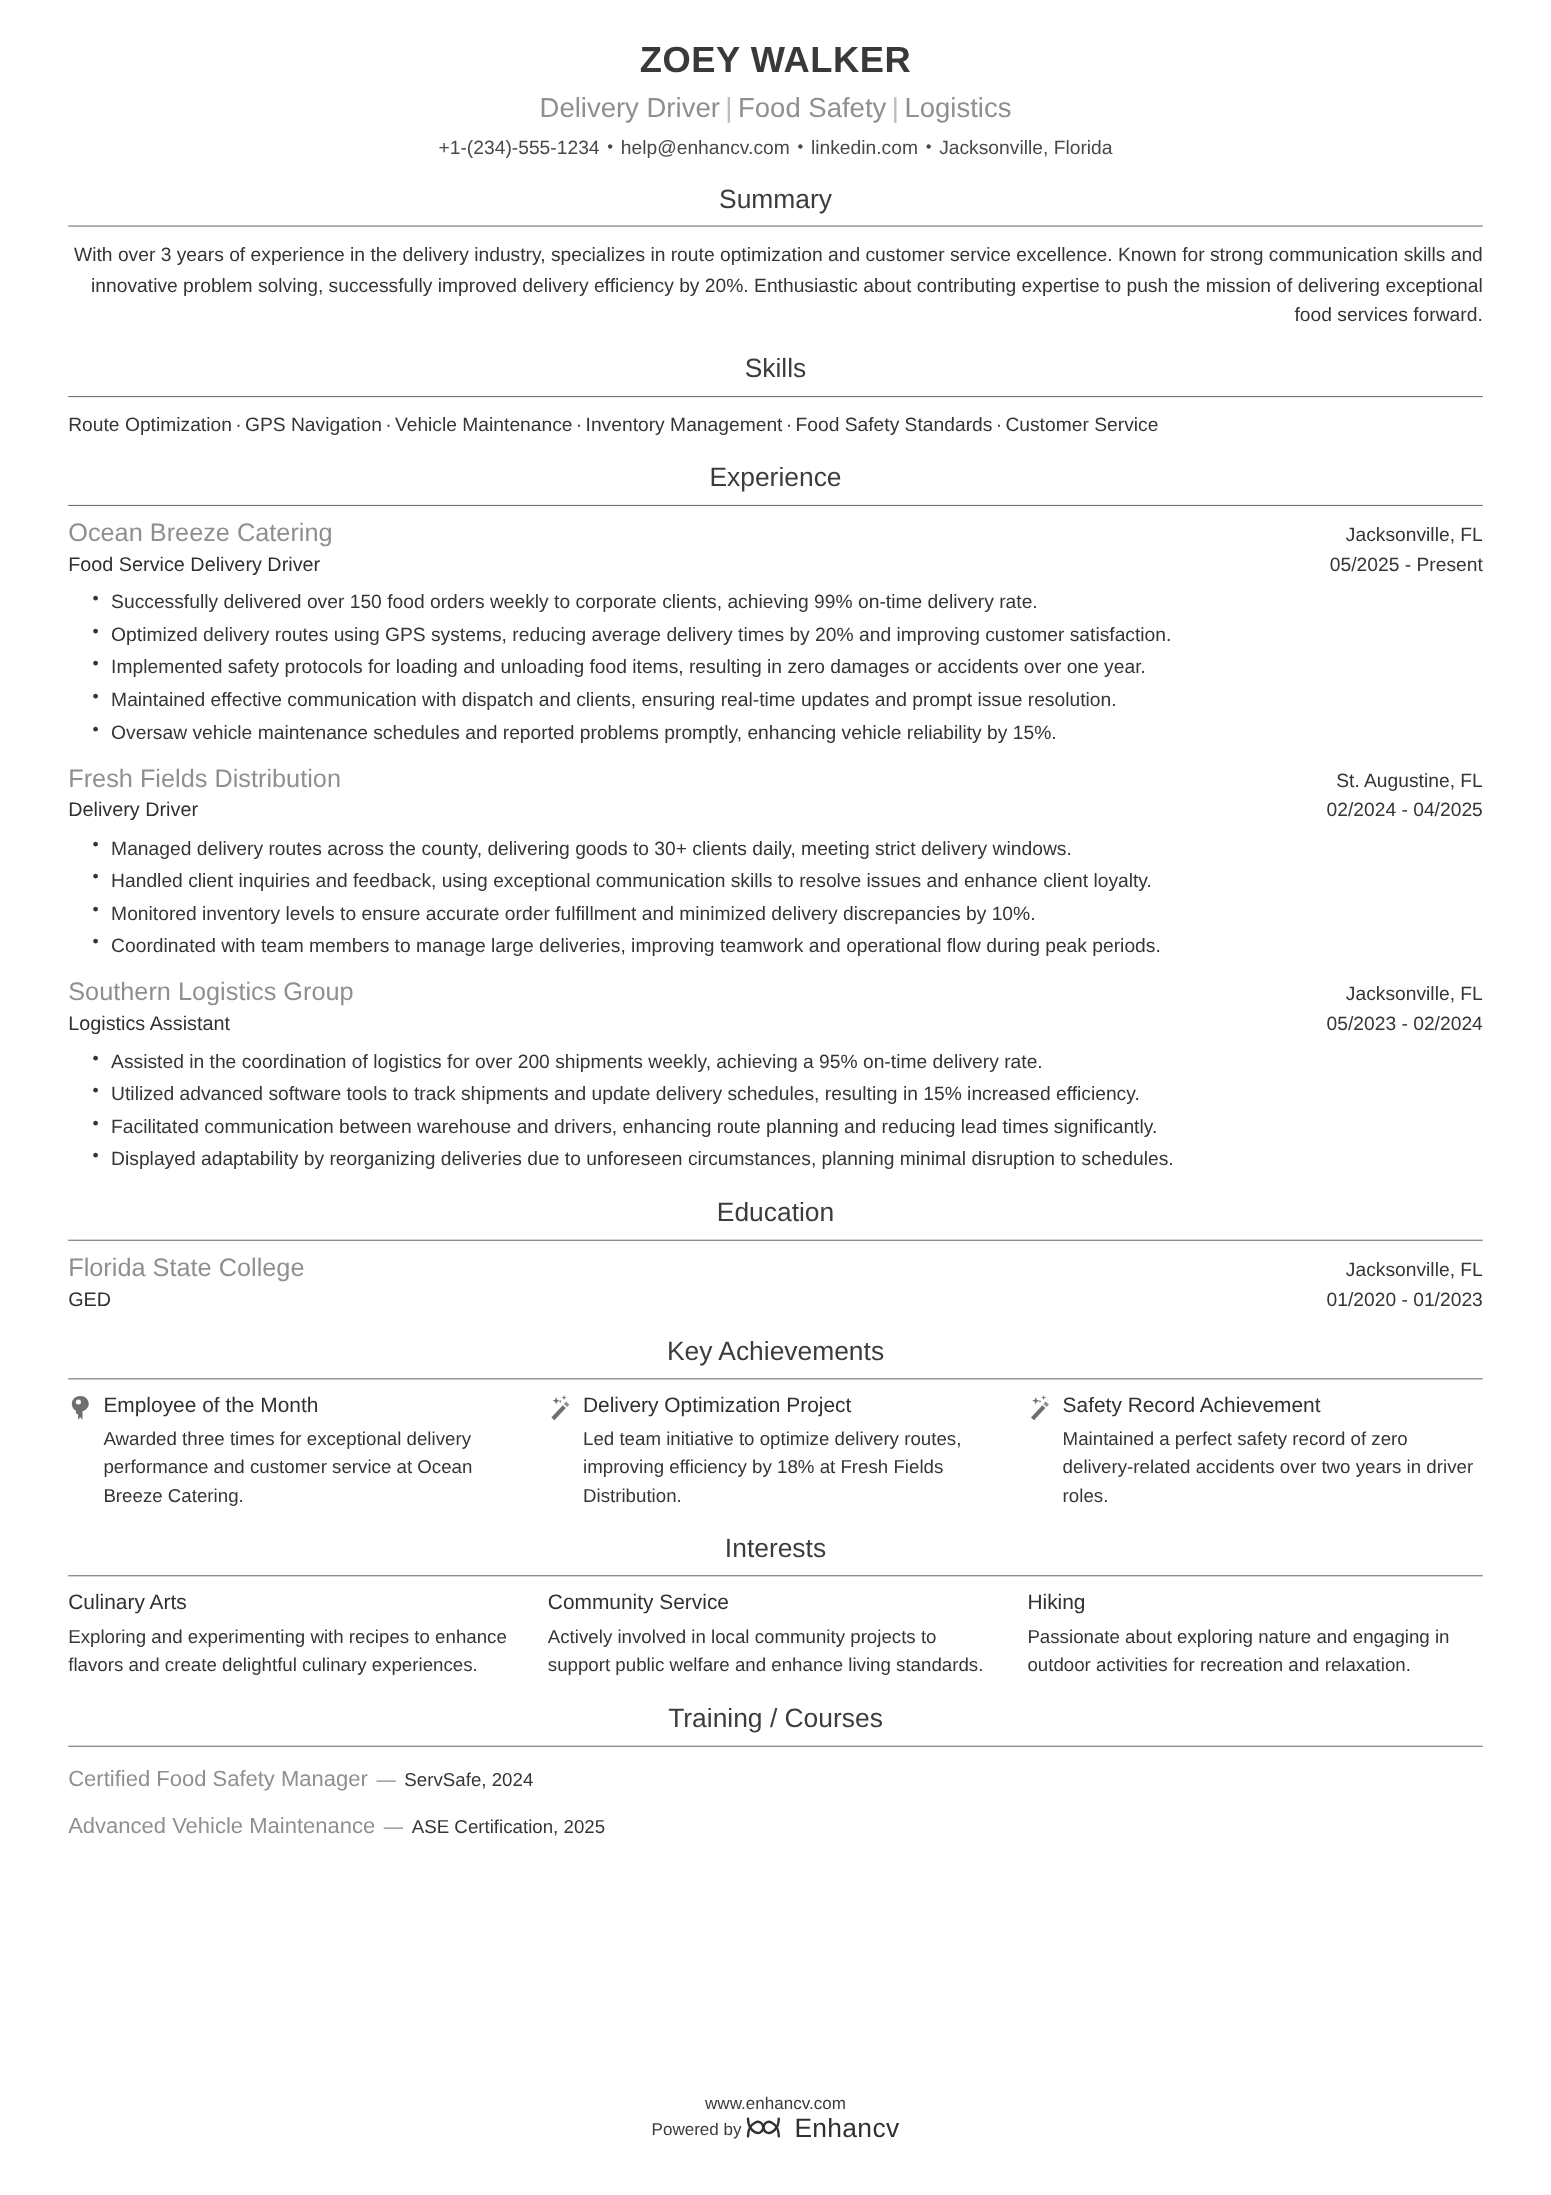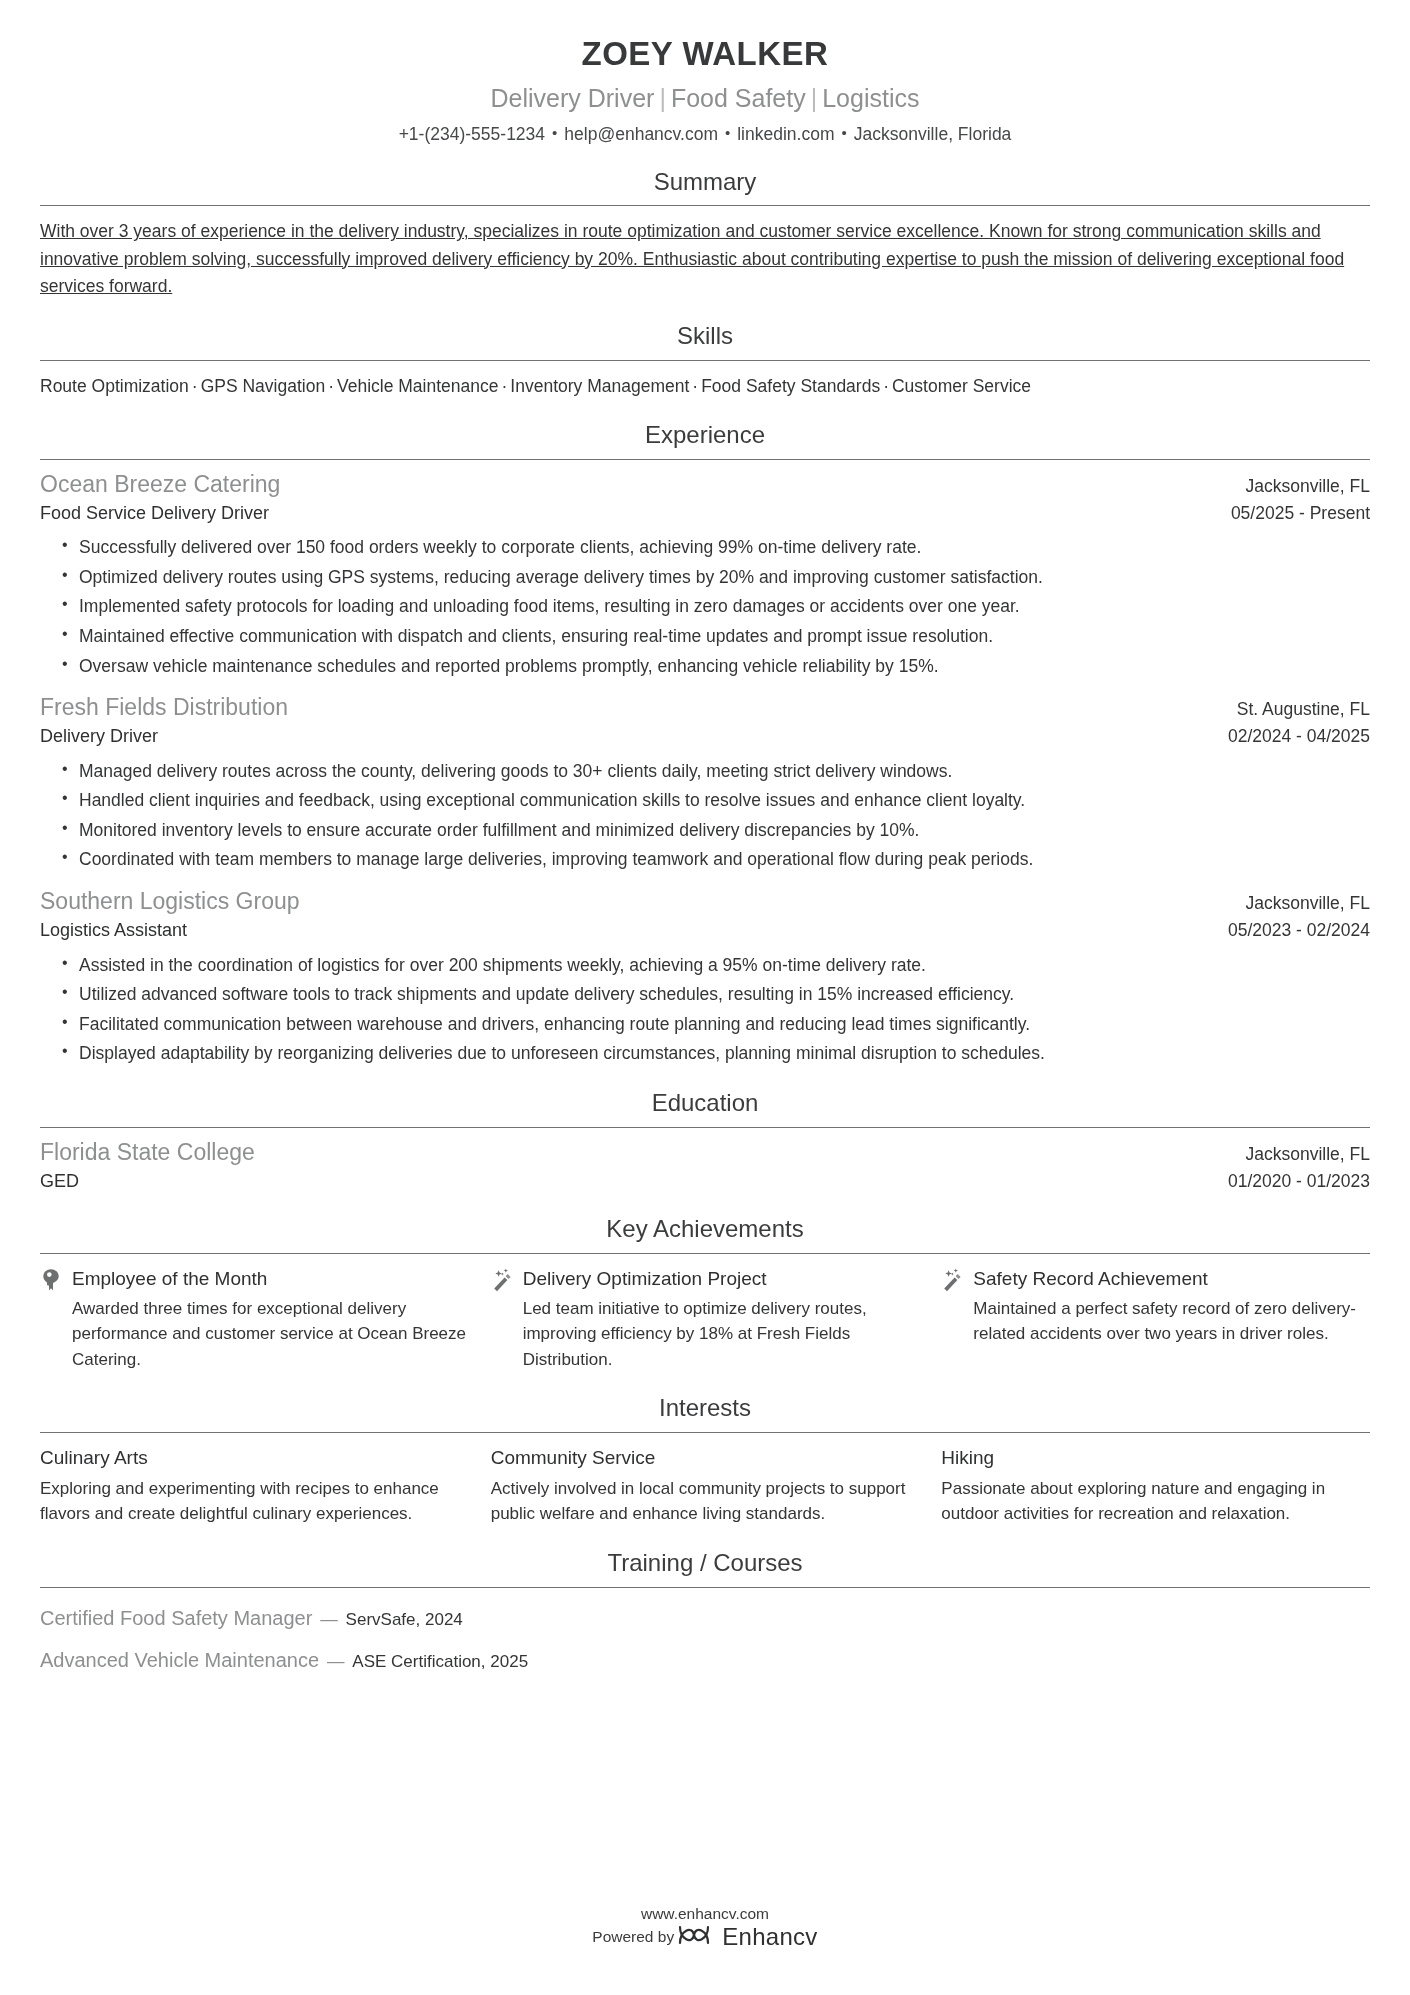--- a/index.html
+++ b/index.html
@@ -12,21 +12,21 @@
     height: 1995px;
     font-family: "Liberation Sans", sans-serif;
     color: #2e2e2e;
     position: relative;
     overflow: hidden;
   }
   .page {
     width: 1410px;
     height: 1995px;
     box-sizing: border-box;
-    padding: 0 40px;
+    padding: 0 62px;
     position: relative;
   }
 
   
   .header { padding-top: 34px; text-align: center; }
   .cand-name {
     font-size: 33px;
     font-weight: bold;
     letter-spacing: 0.5px;
     color: #38393a;
@@ -73,22 +73,21 @@
     width: 100%;
   }
 
   
   .summary-text {
     margin-top: 12px;
     font-size: 17.5px;
     line-height: 1.55;
     color: #34353700;
     color: #343537;
-    text-align: left;
-    text-decoration: underline;
+    text-align: right;
   }
 
   
   .skills-line {
     margin-top: 12px;
     font-size: 17.5px;
     color: #343537;
     line-height: 1.5;
   }
   .skills-line .skdot {

